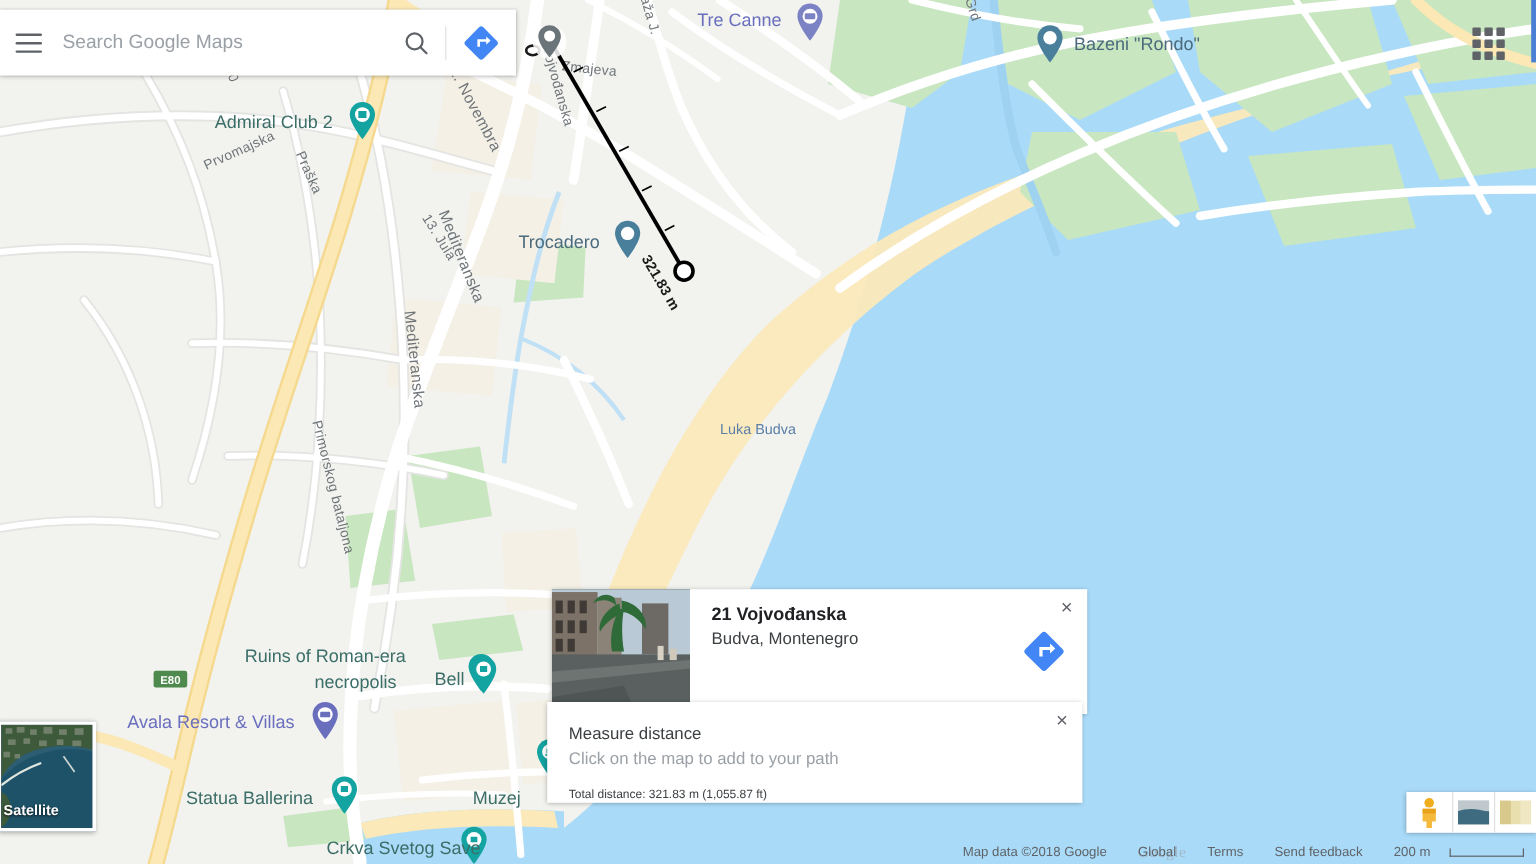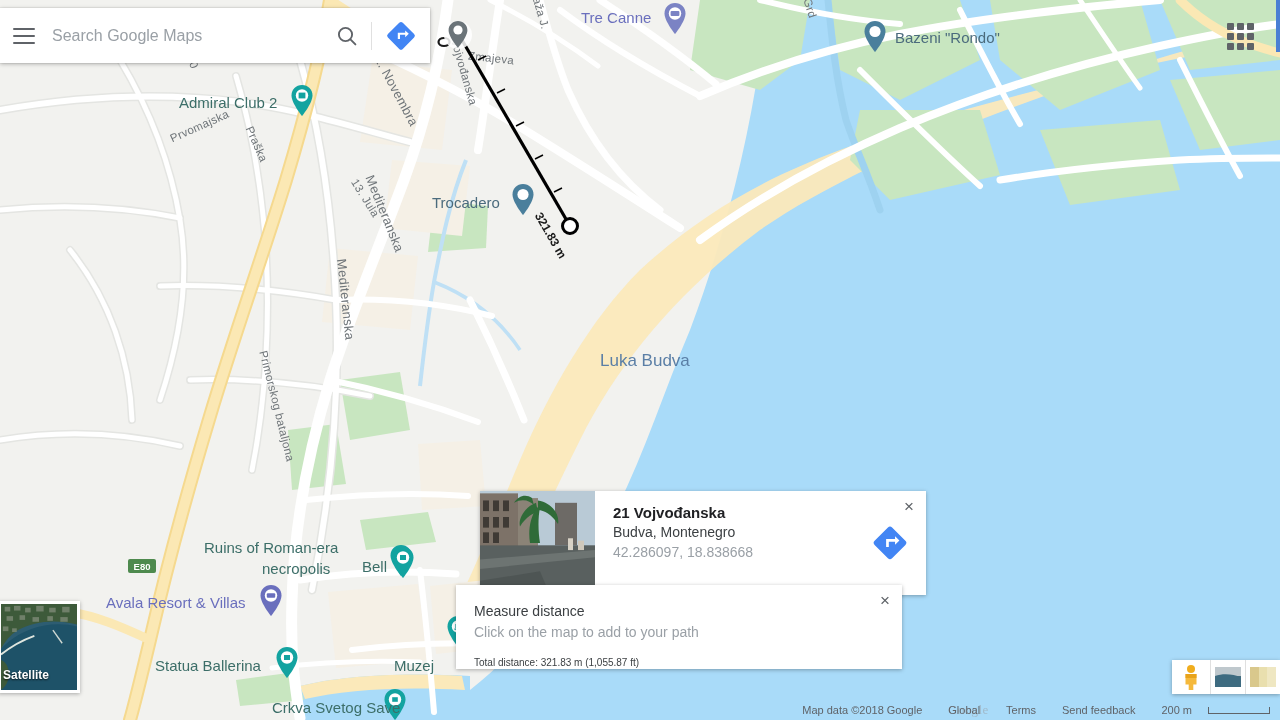--- a/index.html
+++ b/index.html
@@ -18,21 +18,21 @@
 
   .maplabel {
     position: absolute;
     font-family: "Liberation Sans", sans-serif;
     white-space: nowrap;
     pointer-events: none;
     user-select: none;
   }
   .poi-label { font-size: 15px; color: #3c6e68; }
   .poi-label.hotel { color: #6a6fbd; }
-  .water-label { font-size: 17px; color: #5b7fa6; }
+  .water-label { font-size: 12px; color: #5b7fa6; }
   .street-label {
     font-size: 11.5px; color: #6f7579;
     letter-spacing: .3px;
   }
   .street-label.big { font-size: 13px; }
 
   
   .pin {
     position: absolute; width: 26px; height: 34px;
     pointer-events: auto;
@@ -84,21 +84,21 @@
     position: absolute; right: 22px; top: 18px;
     width: 36px; height: 36px; cursor: pointer;
     display: grid; grid-template-columns: repeat(3, 7px);
     grid-template-rows: repeat(3, 7px); gap: 3px;
     align-content: center; justify-content: center;
   }
   #apps-grid i { display: block; width: 7px; height: 7px; background: #5f6368; border-radius: 1px; }
 
   
   #place-card {
-    position: absolute; left: 480px; top: 491px;
+    position: absolute; left: 460px; top: 491px;
     width: 446px; height: 104px; background: #fff;
     box-shadow: 0 1px 4px rgba(0,0,0,.3);
     display: flex; align-items: stretch;
   }
   #place-thumb {
     width: 115px; height: 100%; margin: 0;
     background: #5b6560; overflow: hidden; position: relative;
   }
   #place-thumb svg { width: 100%; height: 100%; display: block; }
   #place-text { flex: 1; padding: 12px 10px 0 18px; }
@@ -491,21 +491,20 @@
         <rect x="0" y="46" width="115" height="42" fill="#59605f"></rect>
         <path d="M0 58 L115 50 L115 56 L0 66 Z" fill="#6d7472"></path>
         <path d="M0 76 L60 68 L70 88 L0 88 Z" fill="#4e5554"></path>
         <rect x="88" y="40" width="5" height="10" fill="#d8d2c6"></rect>
         <rect x="98" y="42" width="6" height="8" fill="#cfc8bb"></rect>
       </svg>
     </div>
     <div id="place-text">
       <div id="place-title">21 Vojvođanska</div>
       <div id="place-sub">Budva, Montenegro</div>
-      <div id="place-coords">42.286097, 18.838668</div>
     </div>
     <div id="place-dir">
       <svg width="40" height="40" viewBox="0 0 34 34">
         <rect x="17" y="2" width="21" height="21" rx="2.5" transform="rotate(45 17 2)" fill="#4285f4"></rect>
         <path d="M16 20.5v-4.6h5.3v2.5l3.7-3.6-3.7-3.6v2.5h-7.6v6.8z" fill="#ffffff"></path>
       </svg>
     </div>
     <div class="card-close">×</div>
   </div>
 

